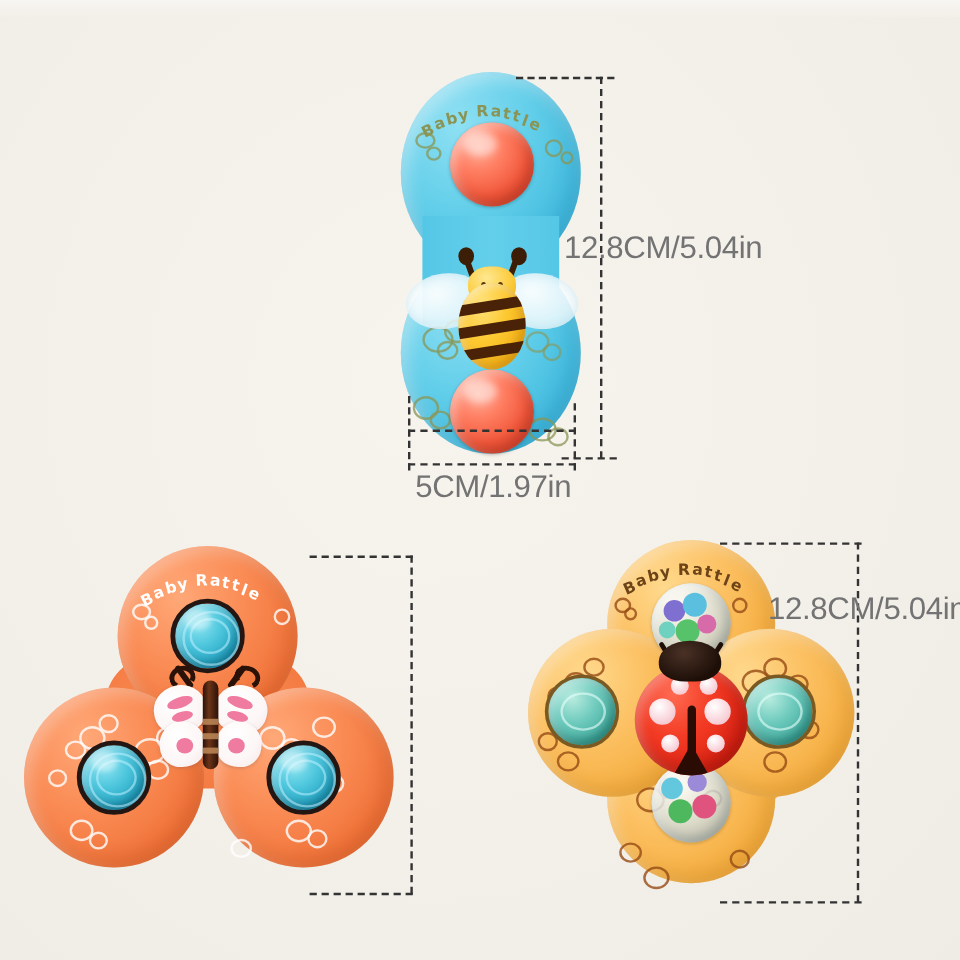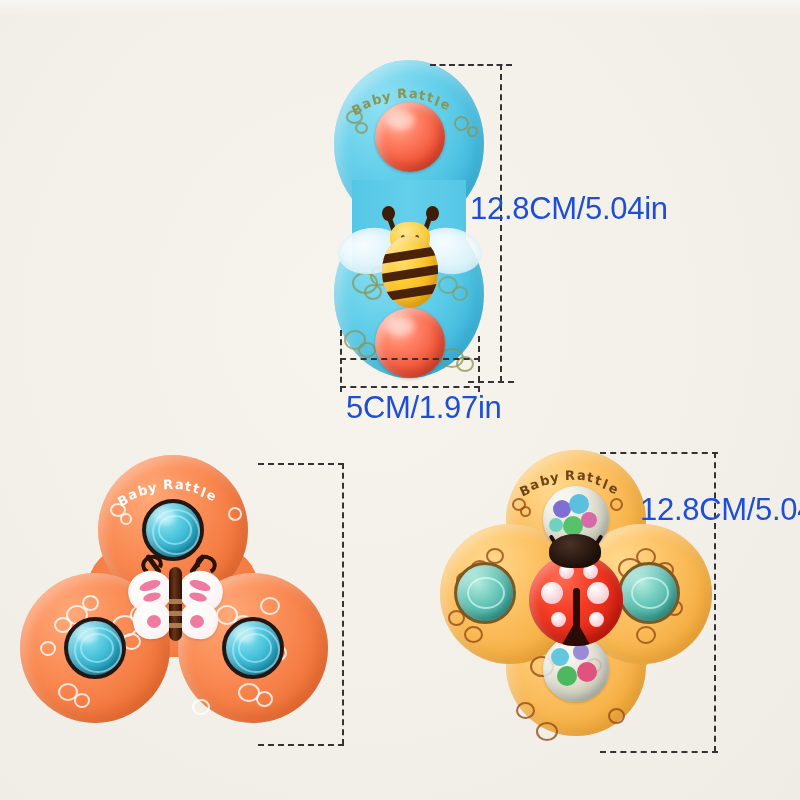--- a/index.html
+++ b/index.html
@@ -14,22 +14,22 @@
   .top-strip{position:absolute;left:0;top:0;width:800px;height:14px;
     background:linear-gradient(to bottom,#f7f6f3 0%,#f4f1ec 60%,#f3f0ea 100%);}
   .bg-wash{position:absolute;inset:0;
     background:radial-gradient(ellipse at 45% 40%, #f7f4ee 0%, #f3f0ea 55%, #efece5 100%);}
 
   .toy{position:absolute;}
 
   
   .dimlabel{
     position:absolute;
-    color:#1d4ed8;
-    font-size:31px;
+    color:#737373;
+    font-size:26px;
     letter-spacing:-0.3px;
     white-space:nowrap;
     font-family:"Liberation Sans", sans-serif;
   }
   .vline{position:absolute;width:0;border-left:2px dashed #333;}
   .hline{position:absolute;height:0;border-top:2px dashed #333;}
 
   
   #bee-toy{left:330px;top:60px;width:160px;height:320px;}
   .bee-body{position:absolute;inset:0;}

